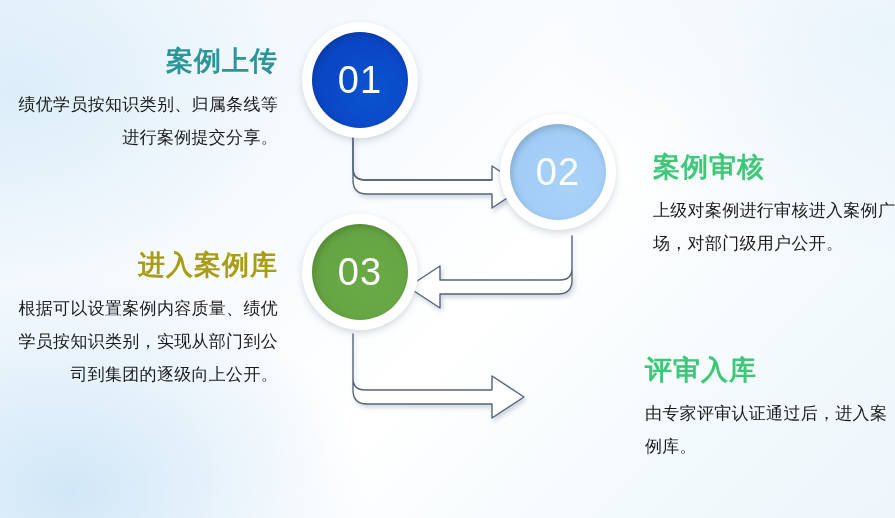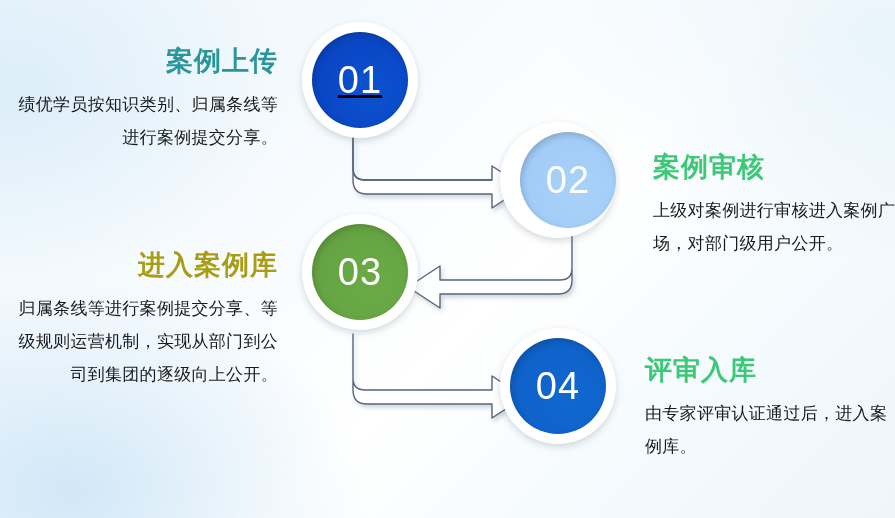--- a/index.html
+++ b/index.html
@@ -59,22 +59,22 @@
   }
   .step-num {
     font-size: 38px;
     font-weight: 400;
     letter-spacing: 1px;
     line-height: 1;
     color: #ffffff;
     user-select: none;
   }
 
-  #node-01 { left: 302px; top: 22px; text-decoration: underline; }
-  #node-02 { left: 500px; top: 122px; justify-content: flex-end; }
+  #node-01 { left: 302px; top: 22px; }
+  #node-02 { left: 500px; top: 114px; }
   #node-03 { left: 302px; top: 214px; }
   #node-04 { left: 500px; top: 328px; }
 
   #disc-01 { background: radial-gradient(circle at 62% 62%, #0a53cf 0%, #0a47c6 55%, #0b45bf 100%); }
   #disc-02 { background: radial-gradient(circle at 62% 62%, #a9d2f8 0%, #a3cdf7 55%, #9fcbf6 100%); }
   #disc-03 { background: radial-gradient(circle at 62% 62%, #6aaa46 0%, #66a543 55%, #63a141 100%); }
   #disc-04 { background: radial-gradient(circle at 62% 62%, #0f68cf 0%, #0f63cb 55%, #0f60c6 100%); }
 
   #disc-02 .step-num { color: #fbfdff; }
 
@@ -148,39 +148,34 @@
       <span class="step-num">02</span>
     </div>
   </div>
 
   <div class="step-node" id="node-03">
     <div class="step-disc" id="disc-03">
       <span class="step-num">03</span>
     </div>
   </div>
 
-  <div class="step-node" id="node-04">
-    <div class="step-disc" id="disc-04">
-      <span class="step-num">04</span>
-    </div>
-  </div>
 
   <div class="text-block align-right" id="block-01">
     <div class="block-title">案例上传</div>
     <div class="block-body">绩优学员按知识类别、归属条线等进行案例提交分享。</div>
   </div>
 
   <div class="text-block align-left" id="block-02">
     <div class="block-title">案例审核</div>
     <div class="block-body">上级对案例进行审核进入案例广场，对部门级用户公开。</div>
   </div>
 
   <div class="text-block align-right" id="block-03">
     <div class="block-title">进入案例库</div>
-    <div class="block-body">归属条线等进行案例提交分享、等级规则运营机制，实现从部门到公司到集团的逐级向上公开。</div>
+    <div class="block-body">根据可以设置案例内容质量、绩优学员按知识类别，实现从部门到公司到集团的逐级向上公开。</div>
   </div>
 
   <div class="text-block align-left" id="block-04">
     <div class="block-title">评审入库</div>
     <div class="block-body">由专家评审认证通过后，进入案例库。</div>
   </div>
 
 </div>
 
 </body></html>

